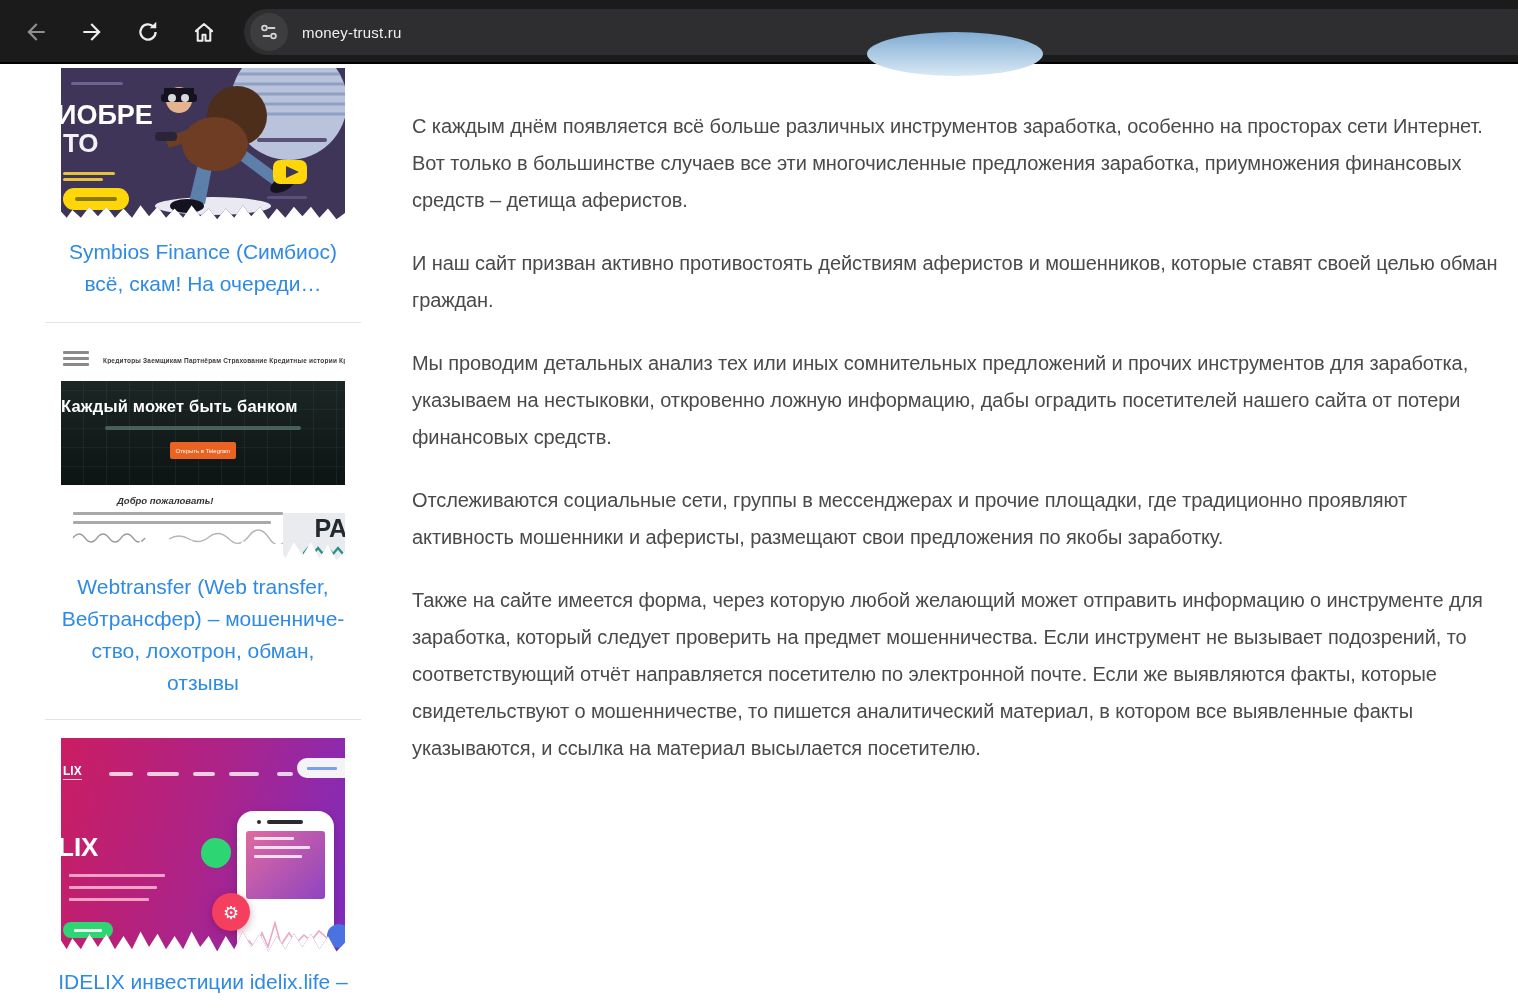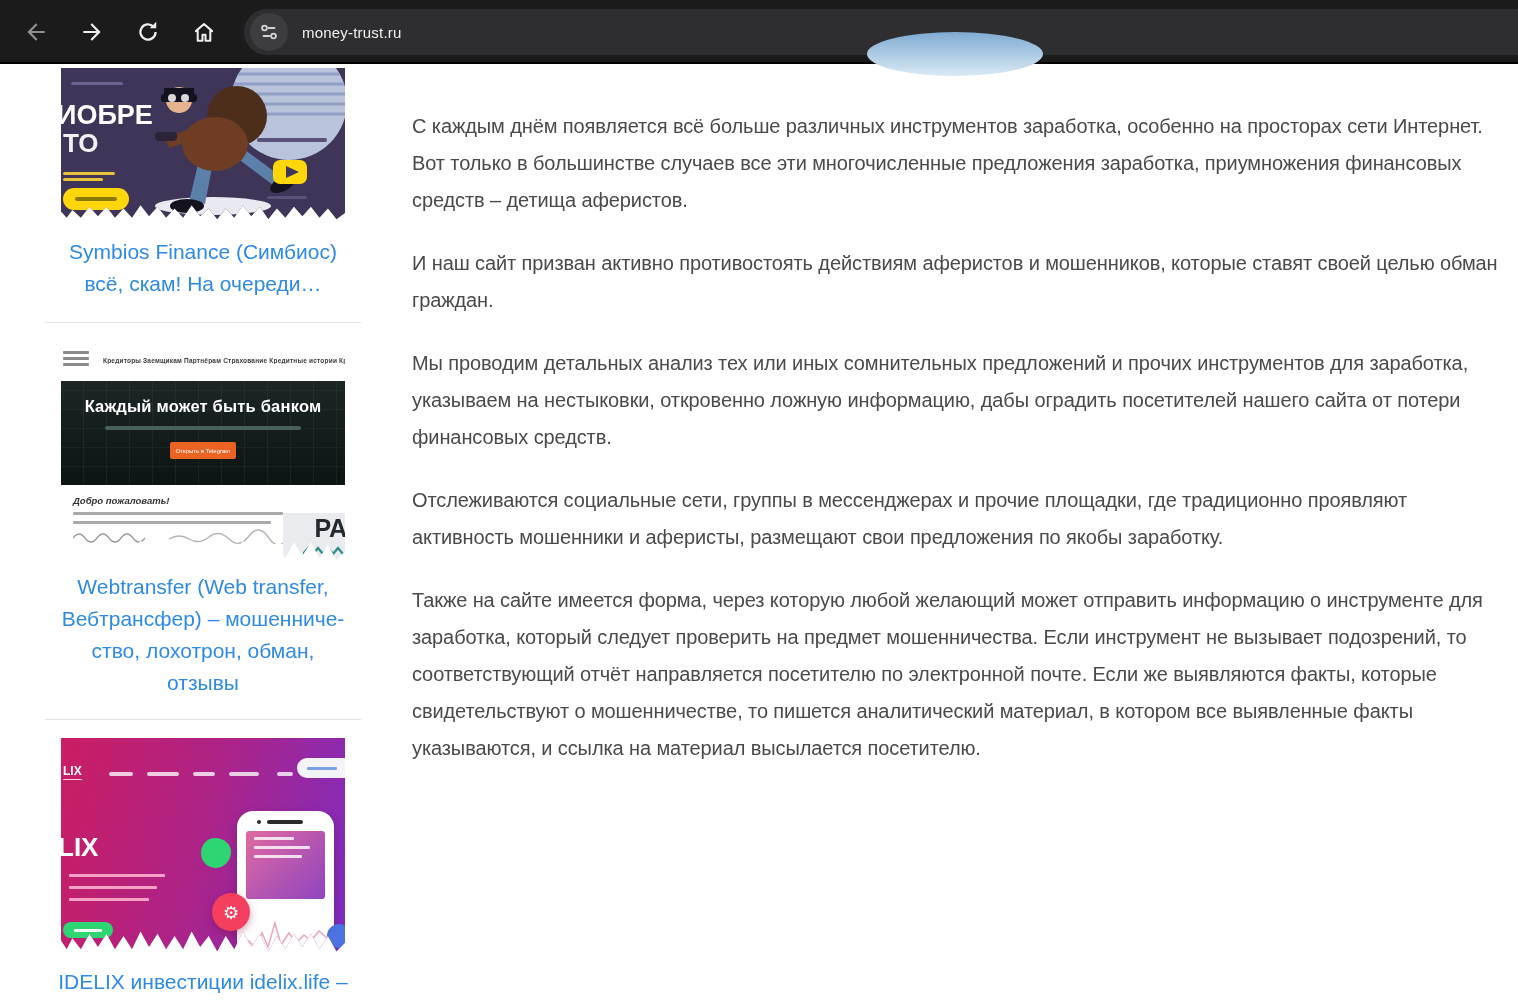--- a/index.html
+++ b/index.html
@@ -40,30 +40,30 @@
   .t2-head { position:relative; height:38px; background:#fff; }
   .t2-logo { position:absolute; left:2px; top:8px; width:26px; height:18px; }
   .t2-logo i { display:block; height:3px; background:#8a8a8a; margin-bottom:3px; border-radius:1px;}
   .t2-nav { position:absolute; left:42px; right:0; top:14px; font-size:6.5px; color:#3c3c3c;
             font-weight:bold; letter-spacing:.2px; white-space:nowrap; overflow:hidden; }
   .t2-banner { position:relative; height:104px;
                background:linear-gradient(180deg,#1c2625 0%,#121b1a 60%,#0d1514 100%); }
   .t2-banner:before { content:""; position:absolute; inset:0;
        background:repeating-linear-gradient(90deg,transparent 0 22px,rgba(80,140,130,.12) 22px 23px),
                   repeating-linear-gradient(0deg,transparent 0 18px,rgba(80,140,130,.10) 18px 19px); }
-  .t2-banner-title { position:relative; padding-top:16px; text-align:center; color:#fff;
+  .t2-banner-title { position:relative; padding-top:16px; text-align:left; color:#fff;
                      font-size:16.5px; font-weight:bold; letter-spacing:.2px; }
   .t2-sub { position:relative; width:196px; height:4px; background:#55706a; border-radius:2px;
             margin:10px auto 0; opacity:.8; }
   .t2-btn { position:relative; width:66px; height:17px; background:#ea6322; border-radius:2px;
             margin:12px auto 0; display:flex; align-items:center; justify-content:center;
             color:#fff; font-size:6px; cursor:pointer; }
   .t2-welcome { position:relative; height:82px; background:#fff; text-align:left;
                 padding:10px 0 0 12px; }
-  .t2-welcome-title { font-size:9.5px; font-weight:bold; color:#333; font-style:italic; }
+  .t2-welcome-title { font-size:9.5px; font-weight:bold; color:#333; font-style:italic;margin-left:44px; }
   .t2-line { height:3px; background:#a9a9a9; border-radius:1px; margin-top:6px; }
   .t2-pa { position:absolute; right:-2px; top:28px; width:64px; height:52px; background:#e9ebee;
            text-align:right; padding-left:6px; }
   .t2-pa-txt { font-size:25px; font-weight:bold; color:#23292f; line-height:30px; }
 
   
   .t3 { height:220px; background:linear-gradient(105deg,#cb1d62 0%,#ad2387 48%,#7d2dc1 100%); }
   .t3-logo { position:absolute; left:2px; top:26px; color:#fff; font-weight:bold; font-size:12px;
              border-bottom:1px solid rgba(255,255,255,.8); padding-bottom:1px; }
   .t3-navbar span { position:absolute; top:34px; height:4px; border-radius:2px;

